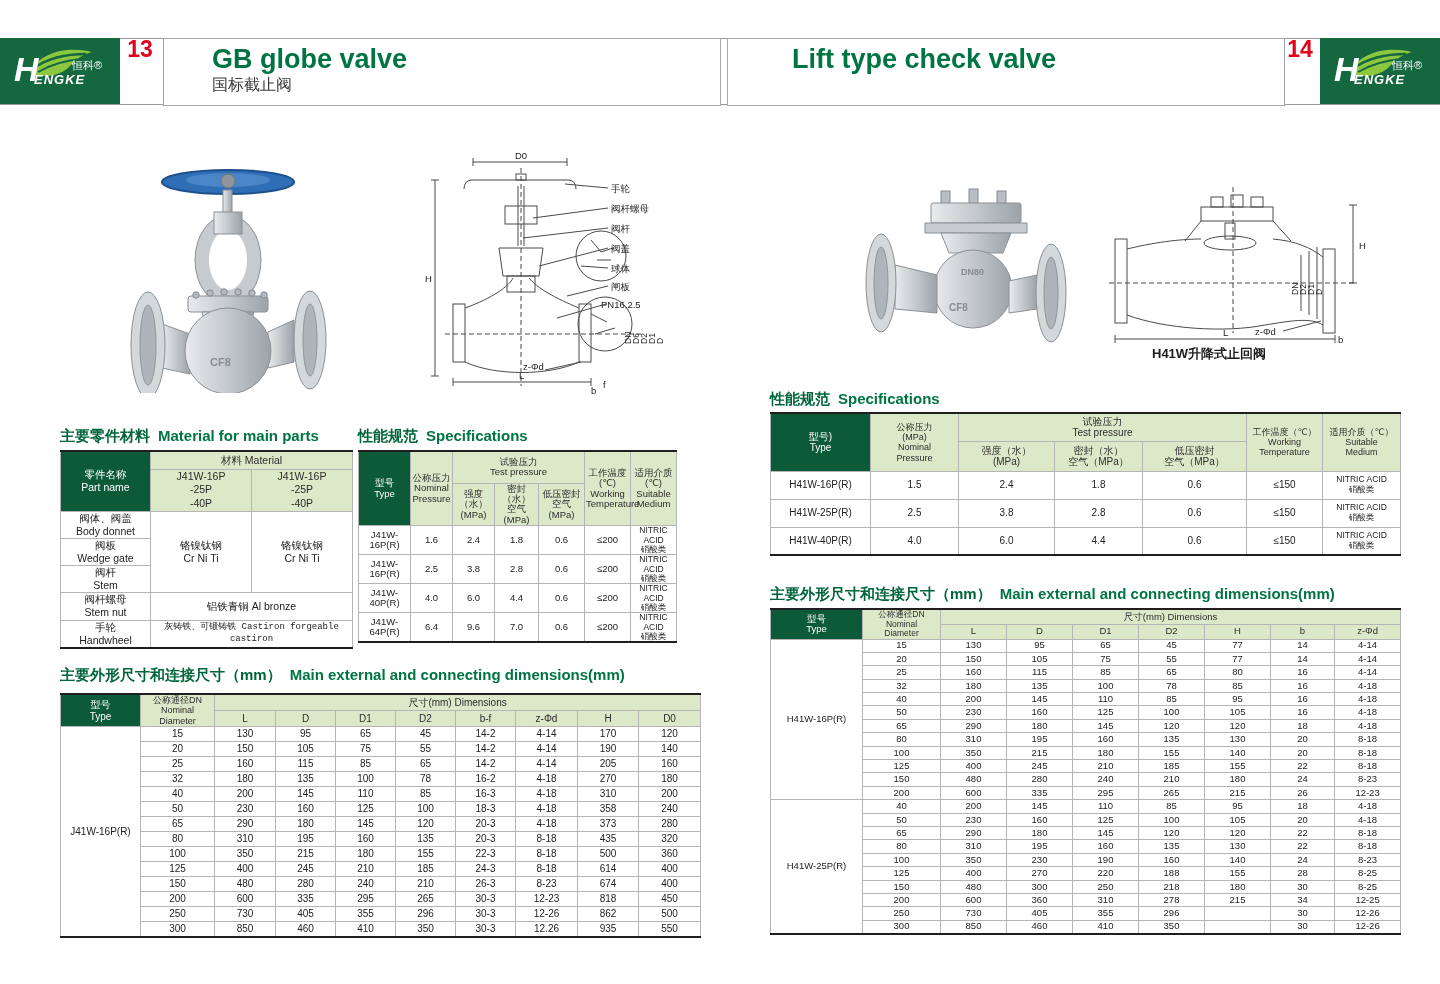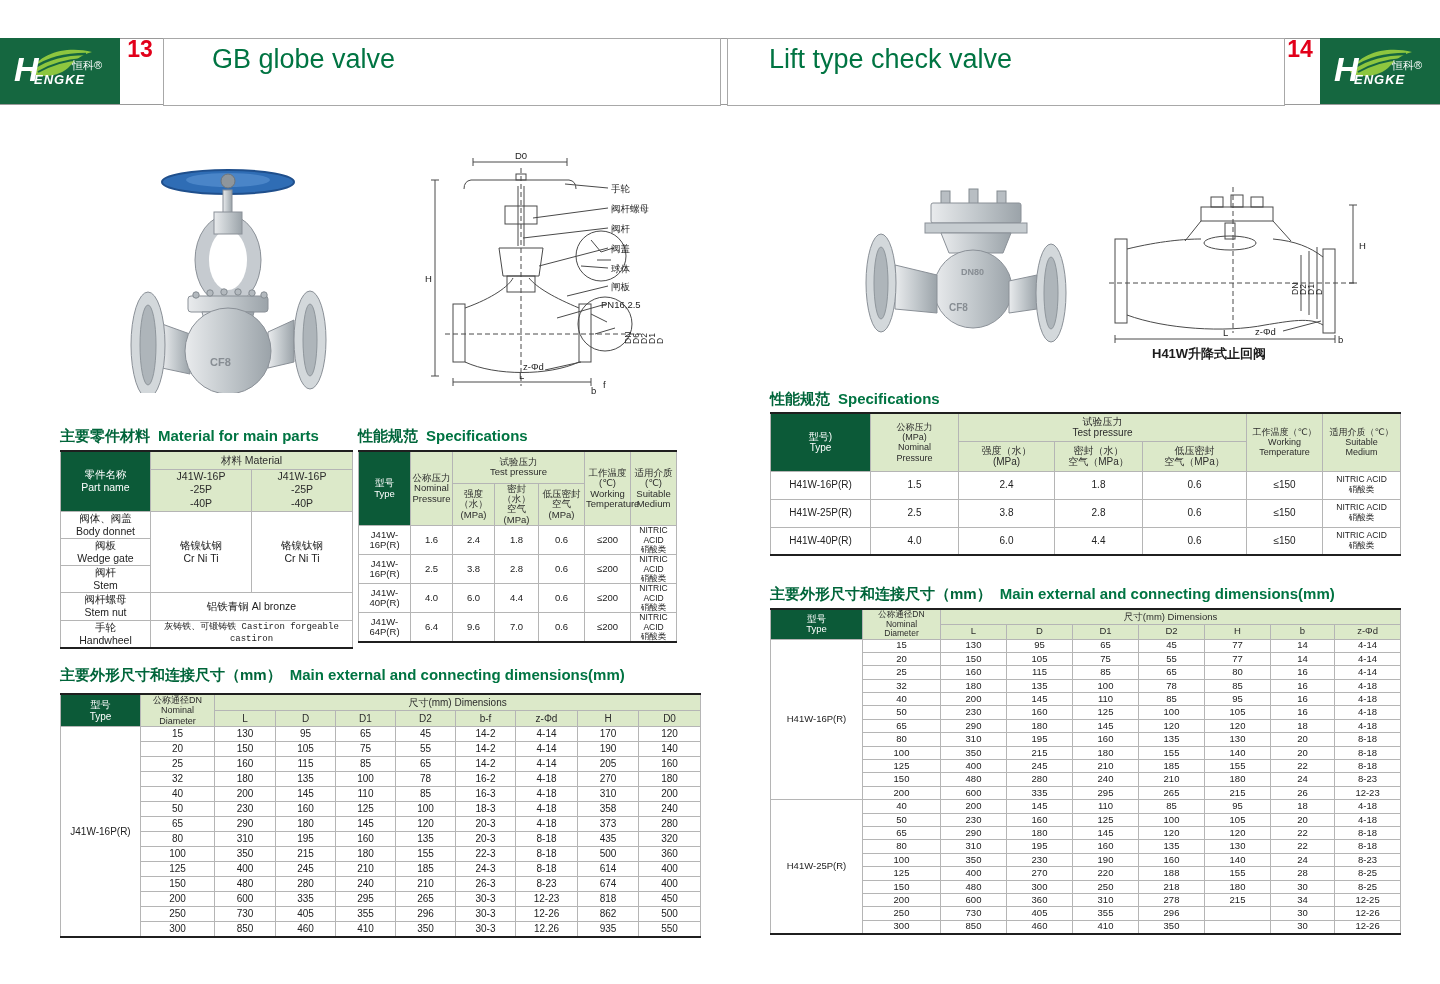--- a/index.html
+++ b/index.html
@@ -10,21 +10,21 @@
   
   .hdr-rule{position:absolute;left:0;right:0;height:1px;background:#9a9a9a;}
   .logo-box{position:absolute;top:38px;width:120px;height:66px;background:#156740;}
   .logo-inner{position:relative;width:100%;height:100%;}
   .logo-h{position:absolute;left:14px;top:14px;color:#fff;font-weight:bold;font-size:34px;font-style:italic;line-height:1;}
   .logo-engke{position:absolute;left:34px;top:34px;color:#fff;font-weight:bold;font-style:italic;font-size:13px;letter-spacing:1px;}
   .logo-leaf{position:absolute;left:28px;top:8px;}
   .logo-zh{position:absolute;left:72px;top:20px;color:#fff;font-size:11px;font-weight:normal;}
   .page-num{position:absolute;top:36px;color:#e2001a;font-size:23px;font-weight:bold;width:40px;text-align:center;}
   .title-box{position:absolute;top:38px;height:66px;border:1px solid #a8a8a8;background:#fff;}
-  .title-en{font-size:27px;font-weight:normal;color:#007442;line-height:1.05;margin:6px 0 0 0;}
+  .title-en{font-size:27px;font-weight:bold;color:#007442;line-height:1.05;margin:6px 0 0 0;}
   .title-zh{font-size:16px;color:#3a3a3a;margin-top:2px;}
 
   
   .sec-head{position:absolute;font-weight:bold;font-size:15px;color:#00653a;white-space:nowrap;}
   .sec-head .en{color:#007442;margin-left:8px;}
 
   
   table{border-collapse:collapse;table-layout:fixed;position:absolute;background:#fff;}
   table, td, th{border:1px solid #b5b5b5;}
   table{border-top:2.5px solid #1f1f1f;border-bottom:2.5px solid #1f1f1f;border-left:none;border-right:none;}
@@ -57,24 +57,25 @@
     </svg>
     <div class="logo-h">H</div>
     <div class="logo-engke">ENGKE</div>
     <div class="logo-zh">恒科®</div>
   </div>
 </div>
 <div class="page-num" style="left:120px;">13</div>
 <div class="title-box" style="left:163px;width:556px;">
   <div style="margin-left:48px;">
     <div class="title-en">GB globe valve</div>
+    <div class="title-zh">国标截止阀</div>
   </div>
 </div>
 <div class="title-box" style="left:727px;width:556px;">
-  <div style="margin-left:41px;">
+  <div style="margin-left:64px;">
     <div class="title-en">Lift type check valve</div>
   </div>
 </div>
 <div class="page-num" style="left:1280px;">14</div>
 <div class="logo-box" style="left:1320px;">
   <div class="logo-inner">
     <svg class="logo-leaf" width="66" height="34" viewBox="0 0 66 34">
       <path d="M2,26 C12,6 40,0 64,6 C50,10 46,16 40,22 C28,32 10,32 2,26 Z" fill="#8dc63f"></path>
       <path d="M6,22 C20,12 40,8 58,8" stroke="#156740" stroke-width="2.5" fill="none"></path>
       <path d="M10,26 C24,18 40,14 54,13" stroke="#156740" stroke-width="2" fill="none"></path>

